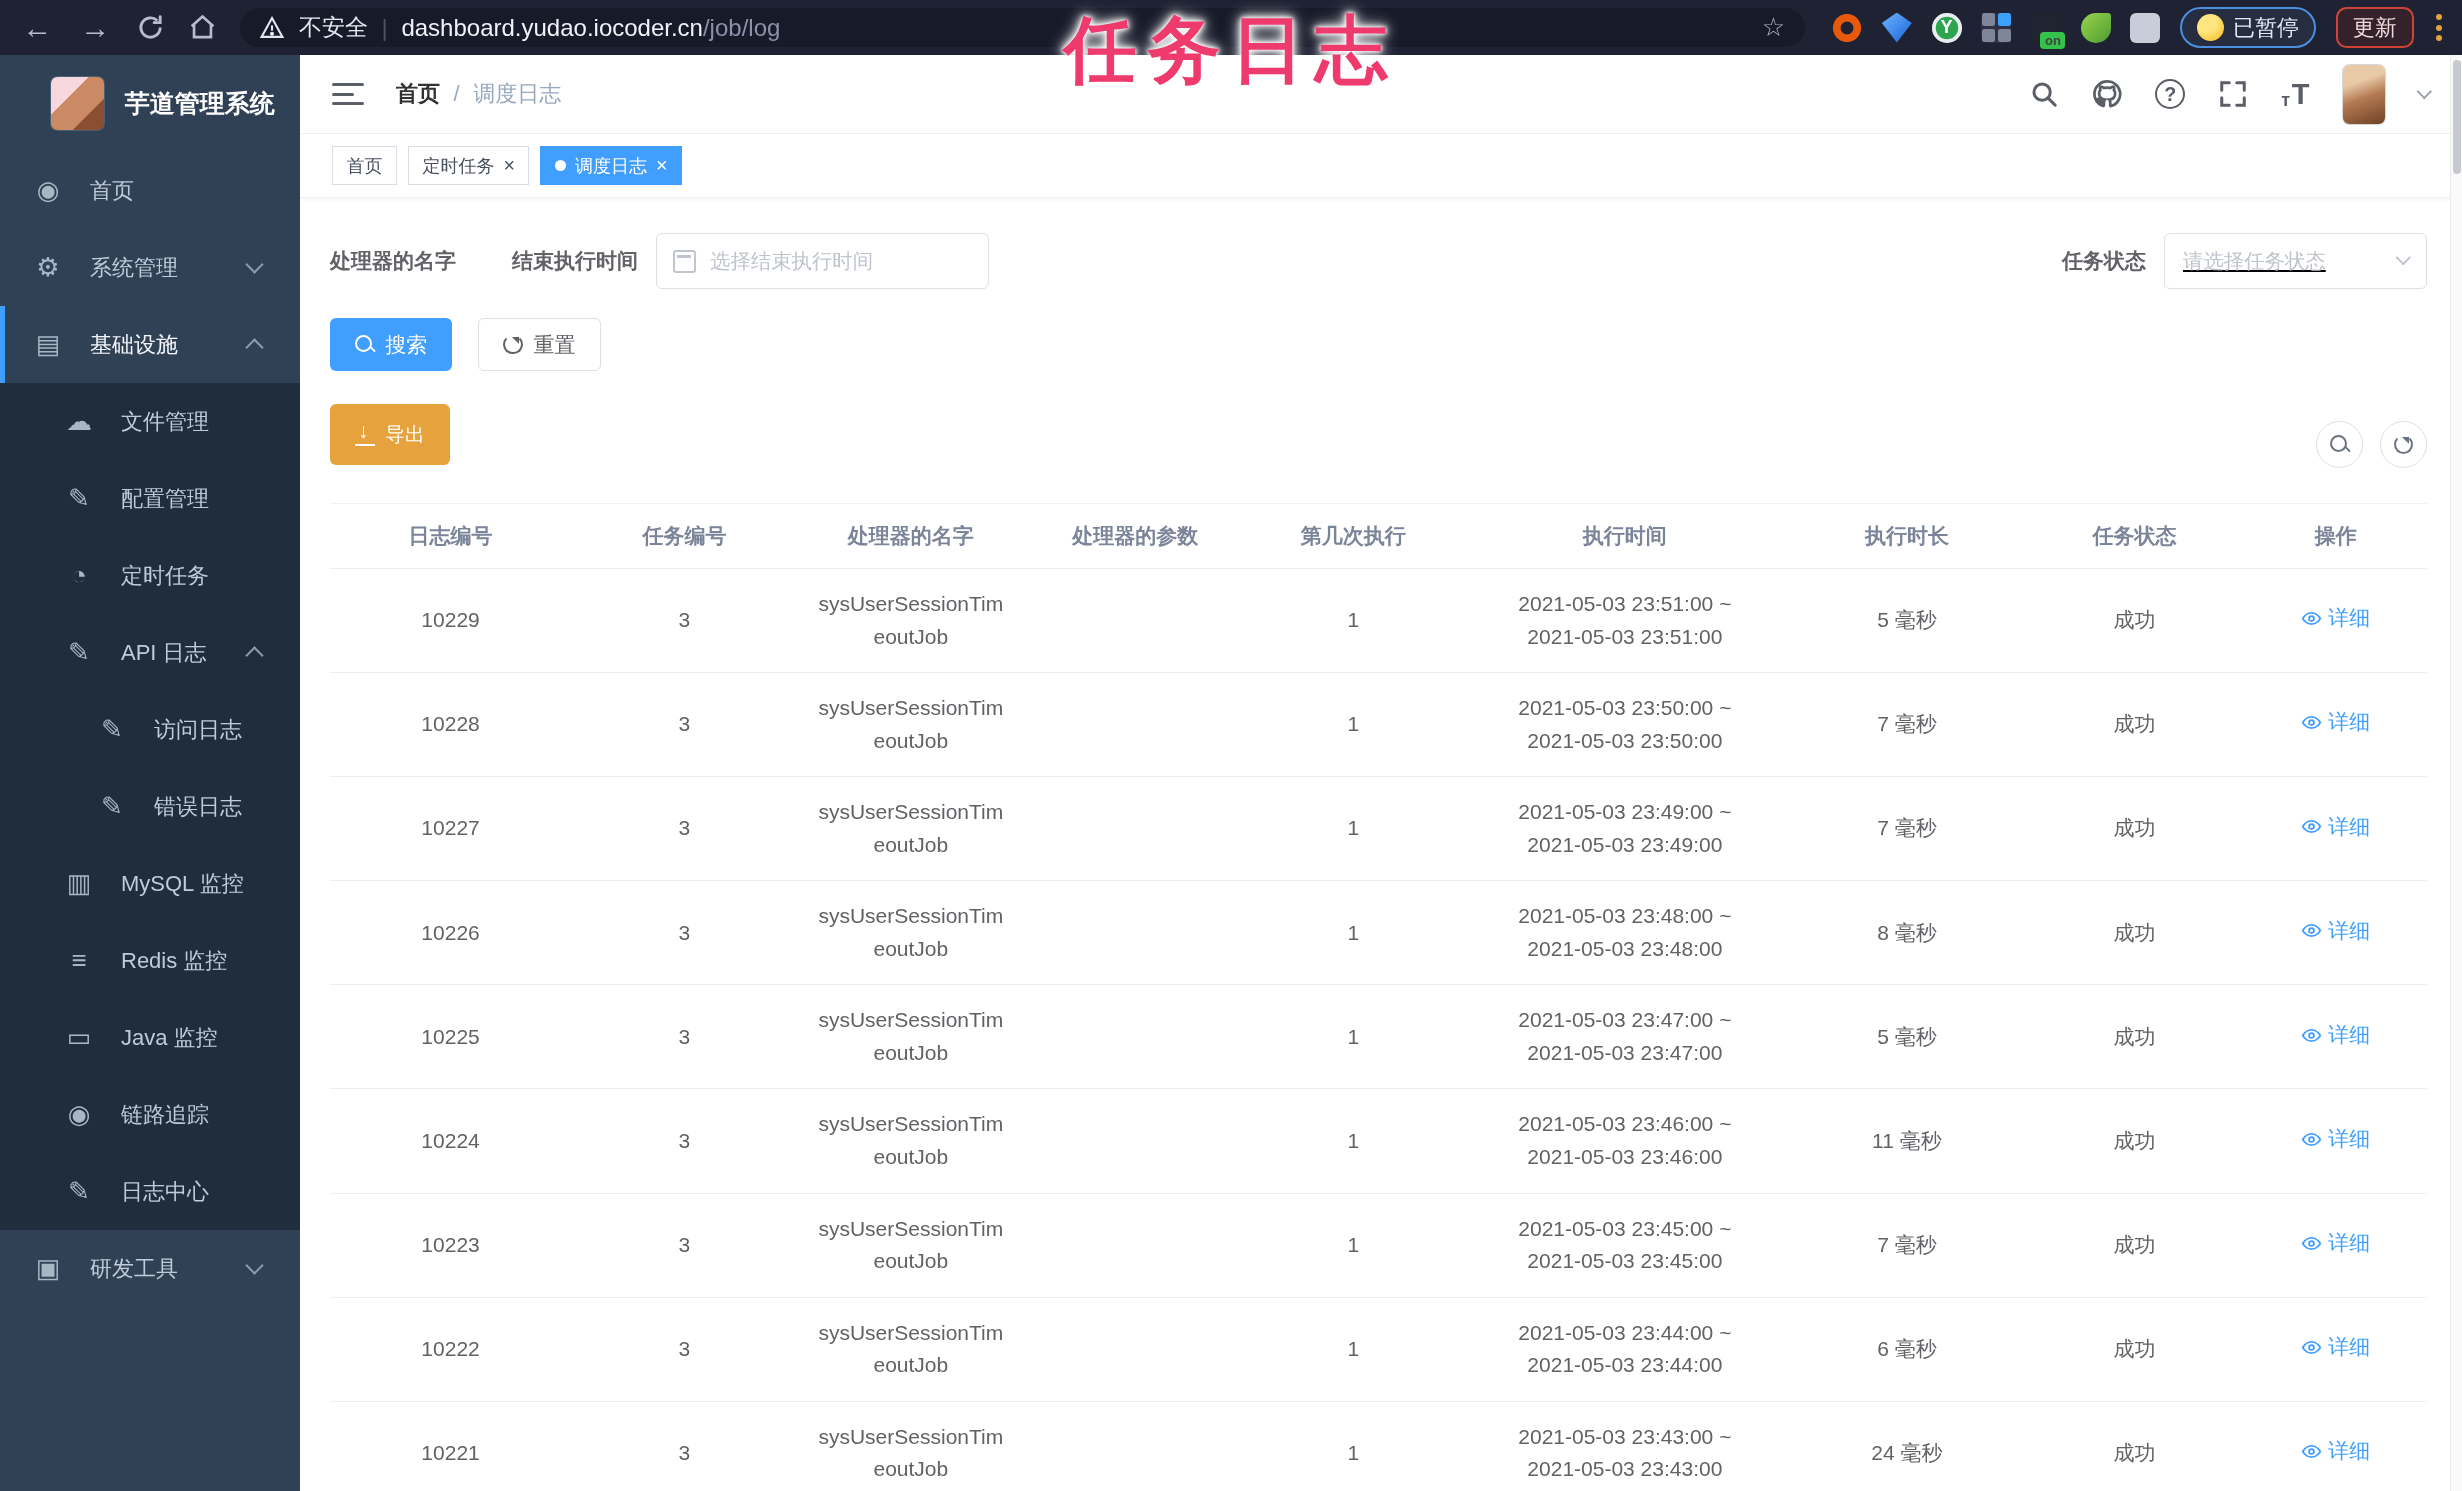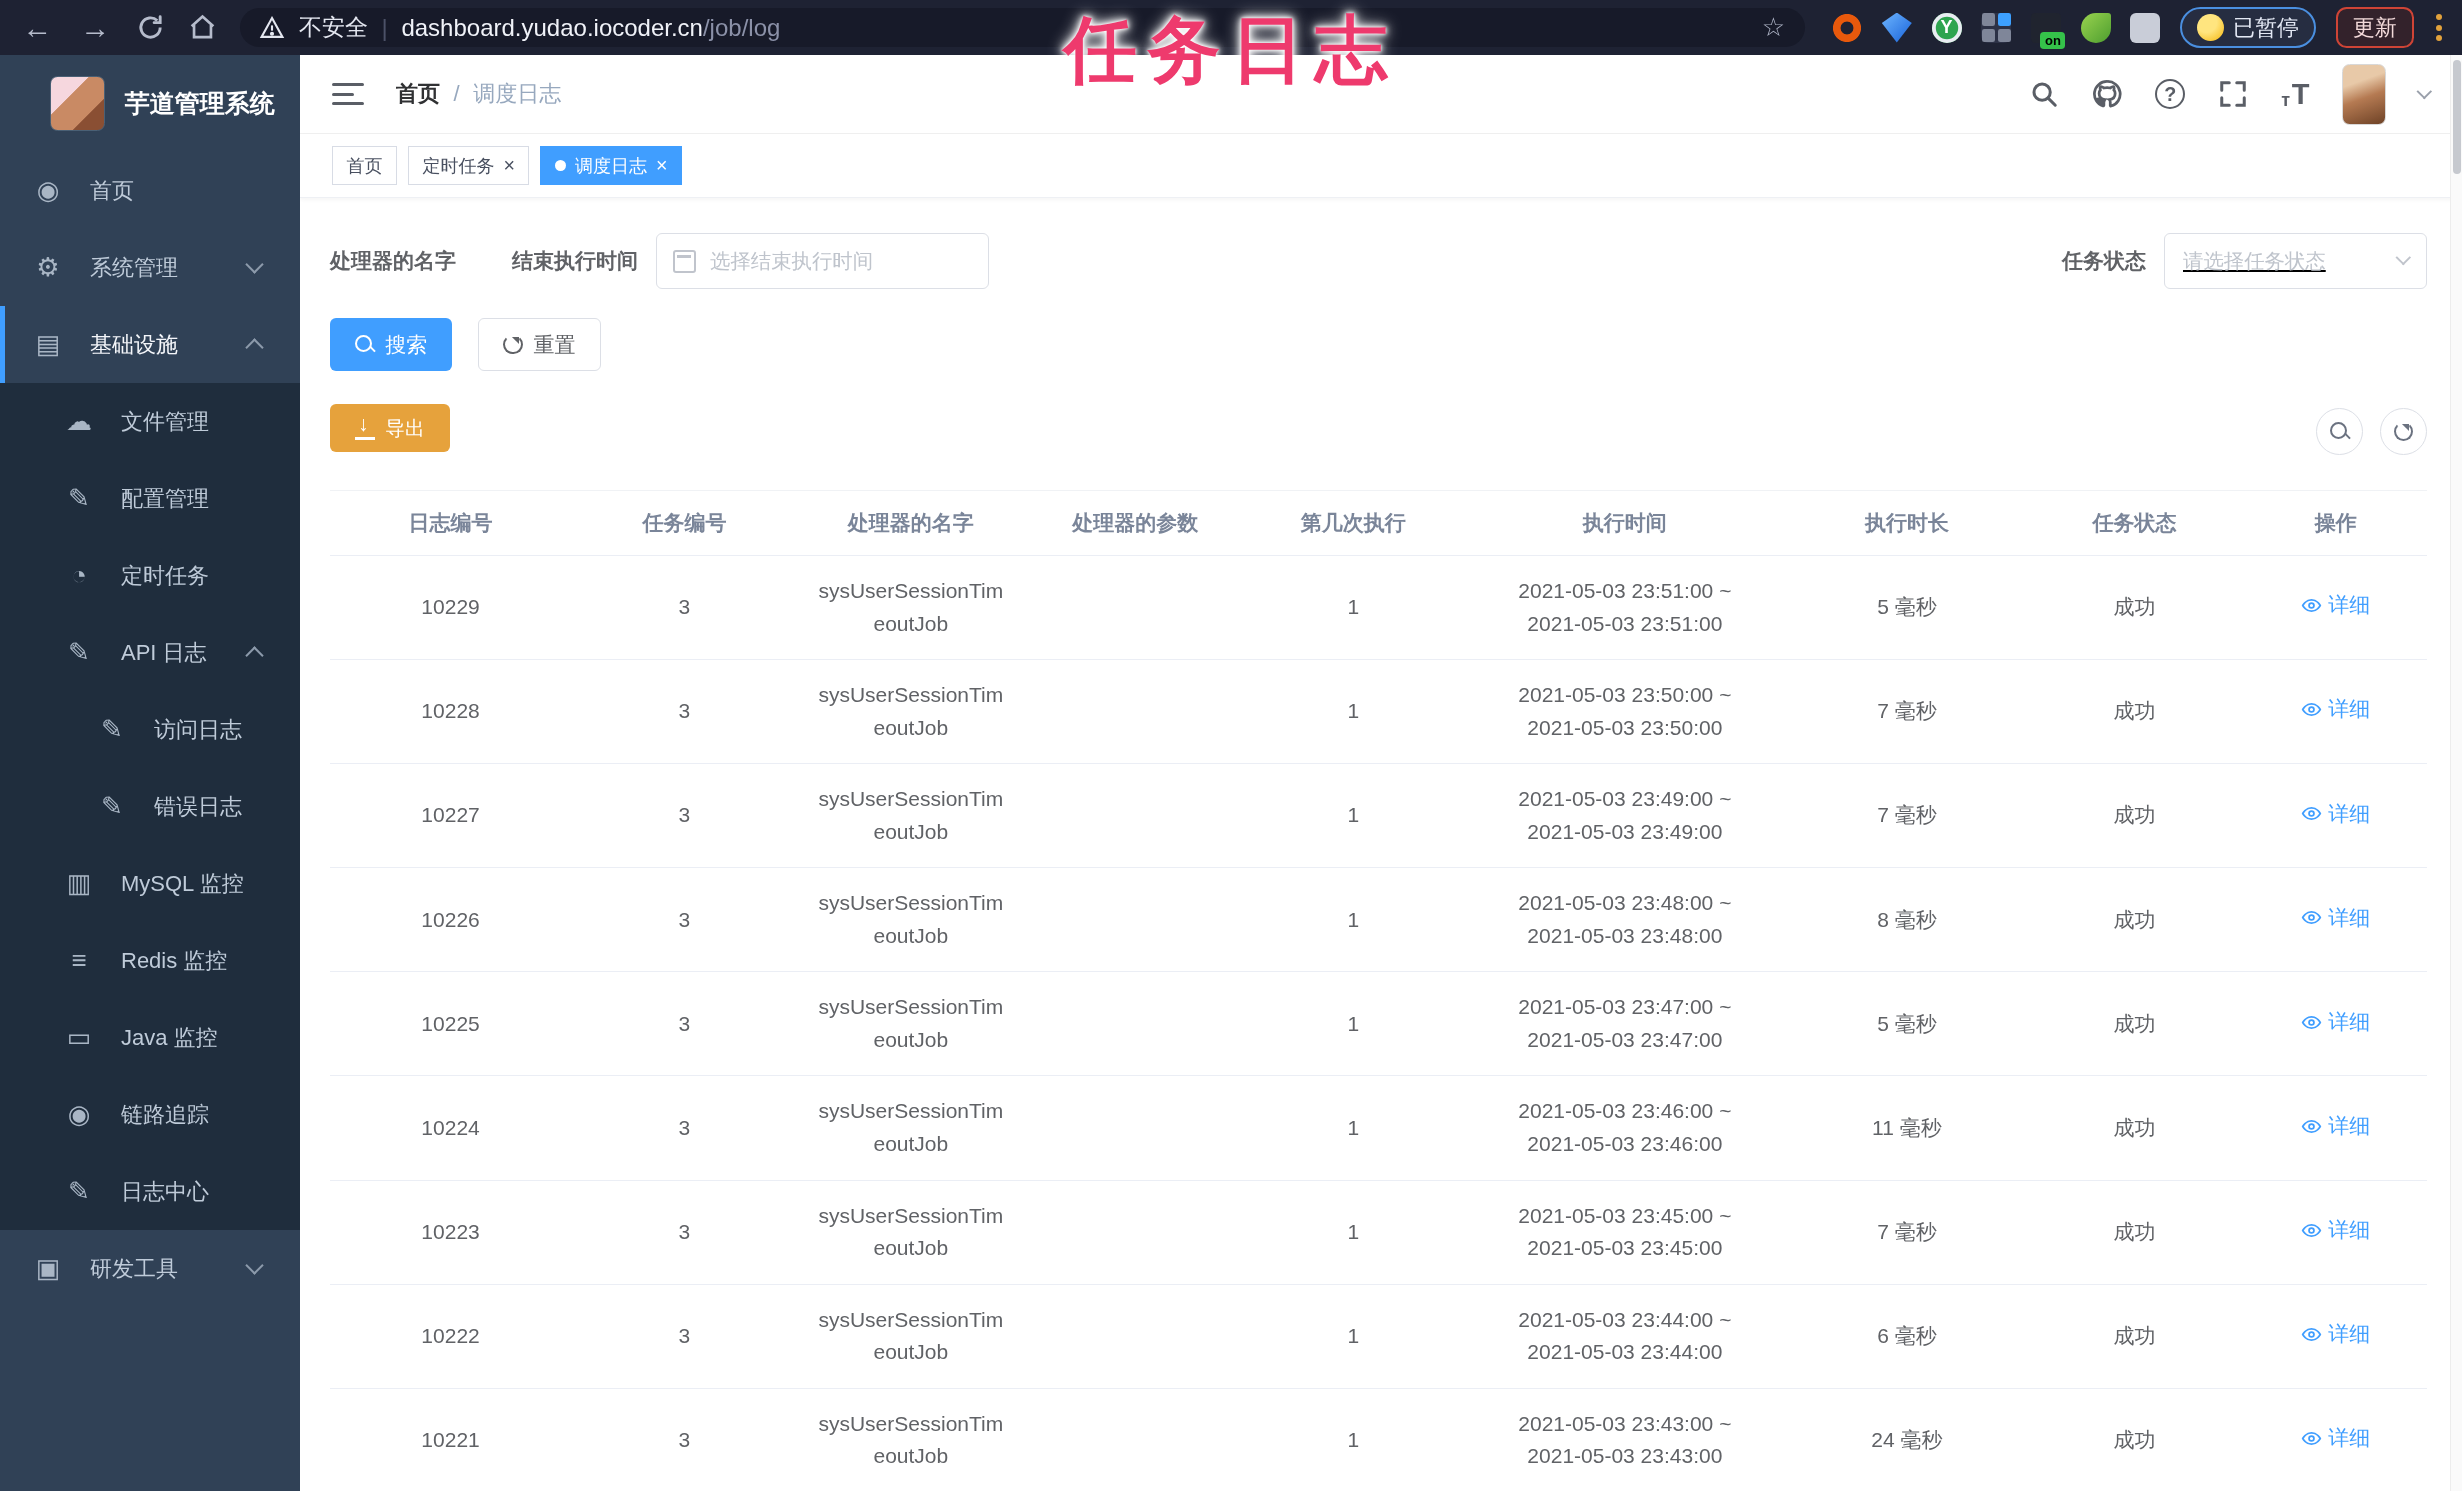--- a/index.html
+++ b/index.html
@@ -22,21 +22,21 @@
   .star { margin-left:auto; font-size:26px; color:#aeb4c6; flex:none; }
   .extrow { display:flex; align-items:center; gap:19.7px; flex:none; margin-left:4.5px; }
   .ext { width:30px; height:30px; border-radius:7.6px; flex:none; position:relative; }
   .ext-orange { border-radius:50%; background:radial-gradient(circle at 50% 50%, #1e2233 0 6px, #e8590c 6.8px 13.6px, transparent 14.4px); }
   .ext-gem { background:linear-gradient(135deg,#6db5ff,#1761d8); clip-path:polygon(50% 0,100% 35%,50% 100%,0 35%); border-radius:0; }
   .ext-green { border-radius:50%; background:#2ea44f; color:#fff; font-weight:bold;
     font-size:18px; display:flex; align-items:center; justify-content:center; box-shadow:0 0 0 3.8px #e9ecf2 inset; }
   .ext-grid { background:linear-gradient(#2c3146,#2c3146); display:grid; grid-template-columns:13px 13px; grid-gap:3px; padding:0.8px; }
   .ext-grid span { background:#7f8699; border-radius:2.3px; } .ext-grid span:nth-child(2){ background:#3da0ff; }
   .ext-on { background:#20242f; border-radius:4.5px; }
-  .ext-on .on-badge { position:absolute; right:-4.5px; bottom:-6px; background:#35c24a; color:#000000;
+  .ext-on .on-badge { position:absolute; right:-4.5px; bottom:-6px; background:#35c24a; color:#404040;
     font-size:13px; font-weight:bold; padding:0.8px 4.5px; border-radius:3.8px; }
   .ext-leaf { border-radius:50% 3px 50% 50%; background:linear-gradient(135deg,#9ad34f,#4d9e2f); }
   .ext-puzzle { background:#c9cdd8; border-radius:6px; }
   .pill { display:flex; align-items:center; gap:9px; height:41px; padding:0 15px;
     border-radius:756px; font-size:22px; flex:none; }
   .pill-paused { border:2.3px solid #4a8fe0; background:#262d41; color:#e3e8f4; }
   .emoji-face { width:27px; height:27px; border-radius:50%;
     background:radial-gradient(circle at 35% 30%, #ffe57f 0 40%, #f5b50a 100%); position:relative; }
   .pill-update { border:2.3px solid #cf4436; background:#33222b; color:#f3dada; border-radius:10.6px; }
   .kebab { display:flex; flex-direction:column; gap:4.5px; flex:none; margin-left:3px; }
@@ -114,21 +114,21 @@
   .select-wrap { position:relative; width:263px;text-decoration:underline; }
   .select-box { width:100%; height:56px; border:0.8px solid #dcdfe6; border-radius:6px; display:flex;
     align-items:center; padding:0 45px 0 18px; color:#bfc4cc; font-size:20.4px; cursor:pointer; }
   .select-wrap .caret-down { position:absolute; right:18px; top:23px; border-color:#c0c4cc; }
 
   .btnrow { display:flex; align-items:flex-end; gap:26px; margin-top:29px; }
   .btn { height:53px; border-radius:6px; display:inline-flex; align-items:center; gap:10.6px;
     padding:0 24px; font-size:21px; cursor:pointer; border:0.8px solid transparent; }
   .btn-primary { background:#409eff; color:#fff; }
   .btn-plain { background:#fff; border-color:#dcdfe6; color:#606266; }
-  .btn-warn { background:#e6a23c; color:#fff; height:48px; font-size:19.7px; margin-top:33px; }
+  .btn-warn { background:#e6a23c; color:#fff; height:61px; font-size:19.7px; margin-top:33px; }
 
   .i-search { width:19.7px; height:19.7px; position:relative; flex:none; }
   .i-search::before { content:""; position:absolute; left:0; top:0; width:13px; height:13px;
     border:2.3px solid currentColor; border-radius:50%; }
   .i-search::after { content:""; position:absolute; left:13.6px; top:13.6px; width:6.8px; height:2.3px;
     background:currentColor; transform:rotate(45deg); }
   .i-refresh { width:19.7px; height:19.7px; border:2.3px solid currentColor; border-radius:50%;
     border-top-color:transparent; position:relative; flex:none; }
   .i-refresh::after { content:""; position:absolute; right:-3px; top:-4.5px; border:5.3px solid transparent;
     border-bottom-color:currentColor; transform:rotate(45deg); }

